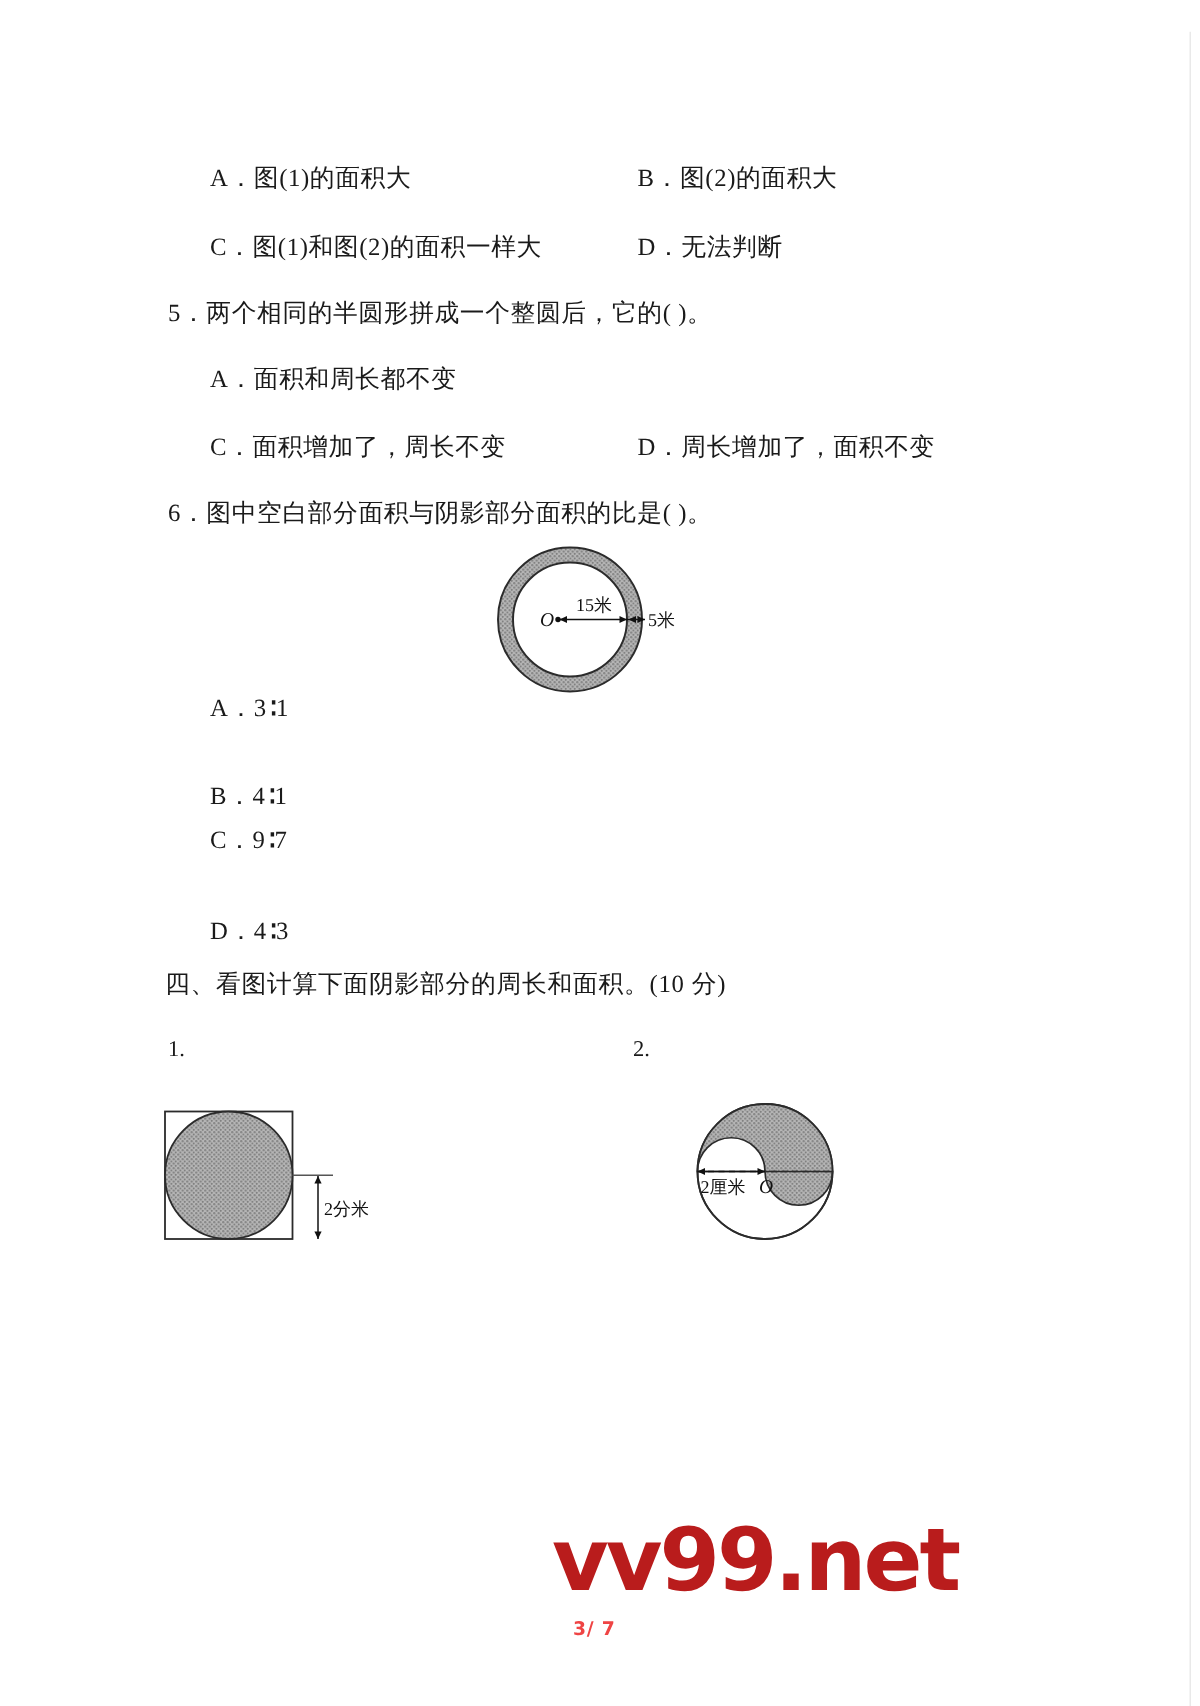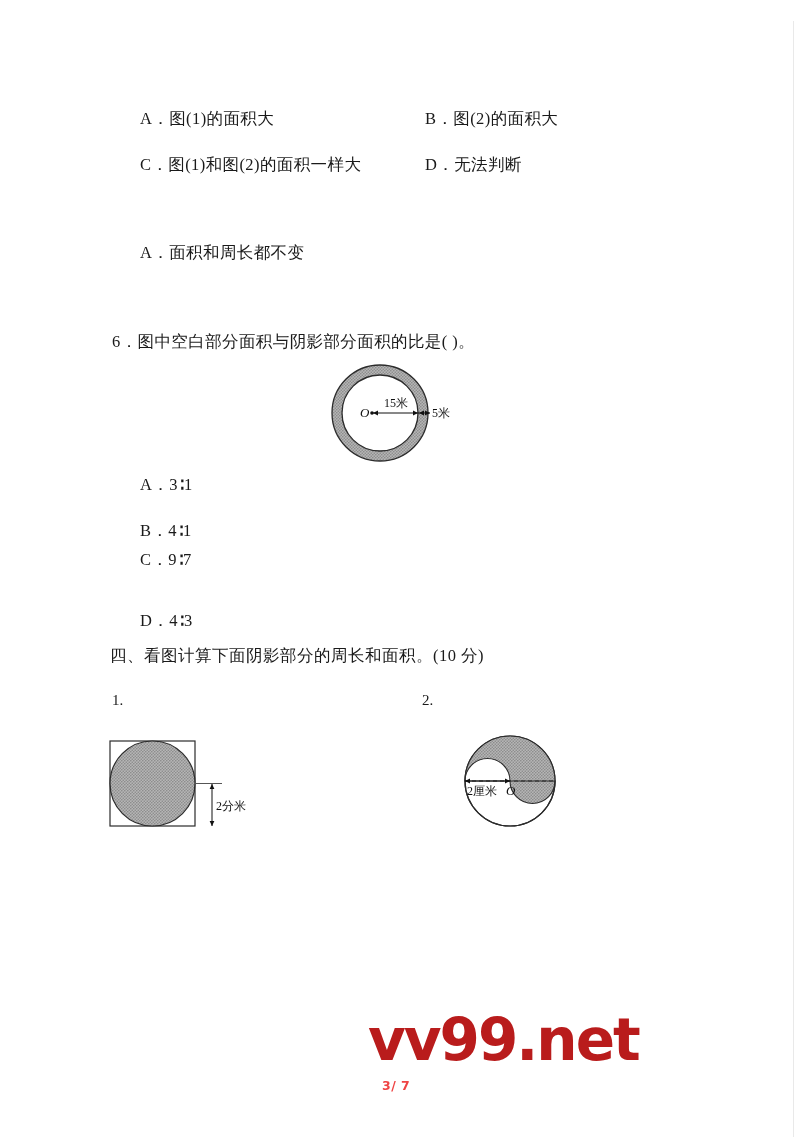--- a/index.html
+++ b/index.html
@@ -132,22 +132,31 @@
   <div class="opt" style="left:425px; top:88px;">
     <span class="num">B．</span><span>图(2)的面积大</span>
   </div>
   <div class="opt" style="left:140px; top:134px;">
     <span class="num">C．</span><span>图(1)和图(2)的面积一样大</span>
   </div>
   <div class="opt" style="left:425px; top:134px;">
     <span class="num">D．</span><span>无法判断</span>
   </div>
 
+  <div class="qline" style="left:112px; top:178px;">
+    <span class="num">5．</span><span>两个相同的半圆形拼成一个整圆后，它的(            )。</span>
+  </div>
   <div class="opt" style="left:140px; top:222px;">
     <span class="num">A．</span><span>面积和周长都不变</span>
+  </div>
+  <div class="opt" style="left:140px; top:267px;">
+    <span class="num">C．</span><span>面积增加了，周长不变</span>
+  </div>
+  <div class="opt" style="left:425px; top:267px;">
+    <span class="num">D．</span><span>周长增加了，面积不变</span>
   </div>
 
   <div class="qline" style="left:112px; top:311px;">
     <span class="num">6．</span><span>图中空白部分面积与阴影部分面积的比是(         )。</span>
   </div>
 
   <div class="figure" style="left:318px; top:340px;">
     <svg width="180" height="110" viewBox="0 0 180 110">
       <defs>
         <pattern id="stipple" width="3" height="3" patternUnits="userSpaceOnUse">
@@ -168,21 +177,21 @@
       <polygon points="100,52 95,49.6 95,54.4" fill="#111"></polygon>
       <text class="lbl" x="66" y="46">15米</text>
 
       <line x1="100" y1="52" x2="112" y2="52" stroke="#111" stroke-width="1"></line>
       <polygon points="101,52 106,49.6 106,54.4" fill="#111"></polygon>
       <polygon points="112,52 107,49.6 107,54.4" fill="#111"></polygon>
       <text class="lbl" x="114" y="56">5米</text>
     </svg>
   </div>
 
-  <div class="opt" style="left:140px; top:454px;">
+  <div class="opt" style="left:140px; top:441px;">
     <span class="num">A．</span><span class="num">3∶1</span>
   </div>
   <div class="opt" style="left:140px; top:500px;">
     <span class="num">B．</span><span class="num">4∶1</span>
   </div>
   <div class="opt" style="left:140px; top:529px;">
     <span class="num">C．</span><span class="num">9∶7</span>
   </div>
   <div class="opt" style="left:140px; top:590px;">
     <span class="num">D．</span><span class="num">4∶3</span>

